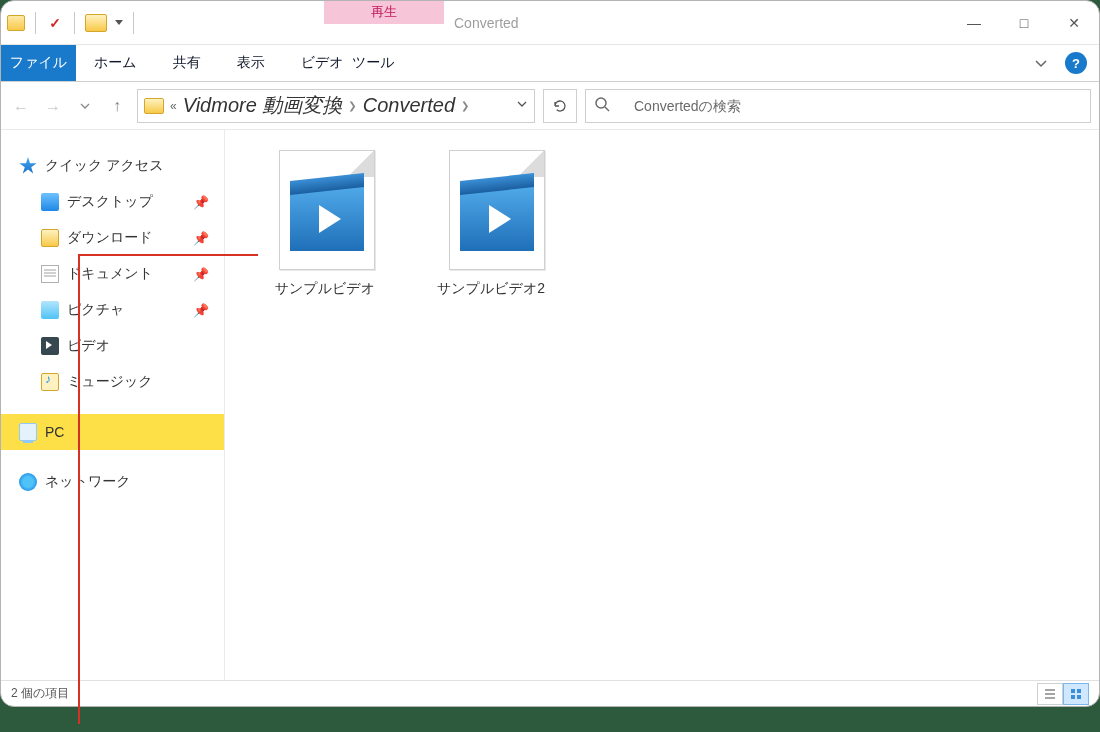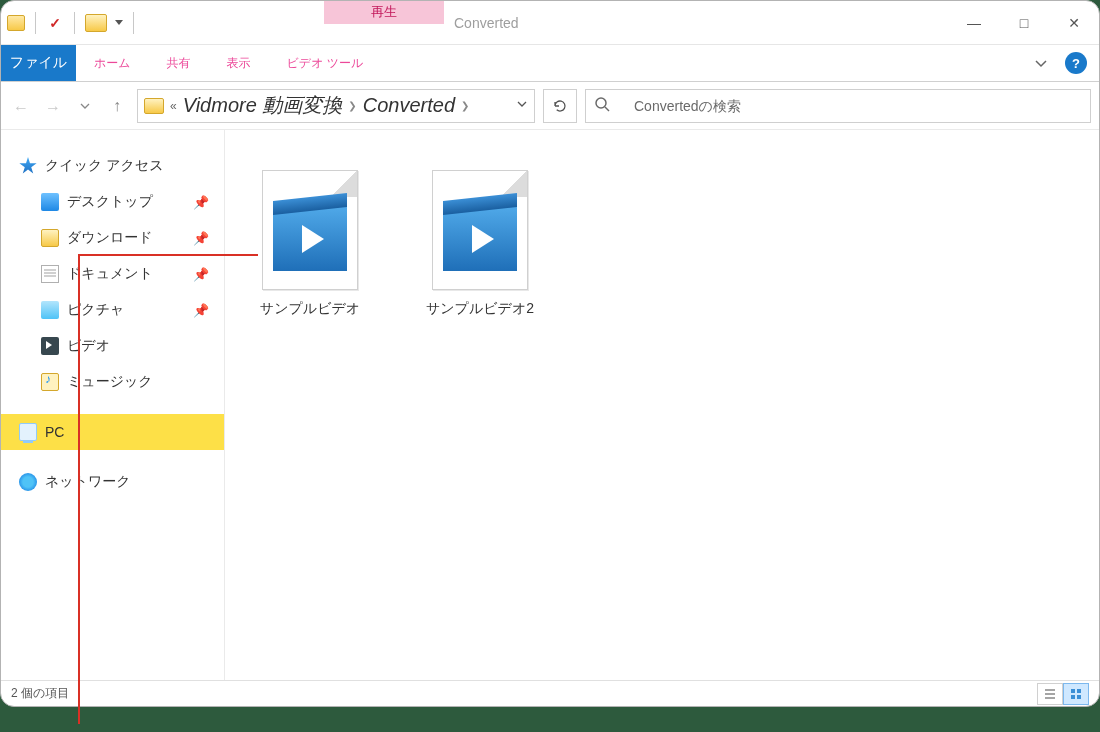--- a/index.html
+++ b/index.html
@@ -16,21 +16,21 @@
   .qat .sep { width:1px; height:22px; background:#c8c8c8; margin:0 4px;}
   .tabstrip { display:flex; align-items:flex-end; margin-left:180px; }
   .context-tab { height:44px; display:flex; flex-direction:column; align-items:center; }
   .context-tab .hdr { width:120px; text-align:center; background:#f7c5d8; color:#c2185b; font-size:13px; padding:3px 0; font-weight:400;}
   .winname { align-self:center; color:#9e9e9e; margin-left:10px; font-size:14px;}
   .winctrls { margin-left:auto; display:flex; }
   .winctrls .btn { width:50px; display:flex; align-items:center; justify-content:center; font-size:14px; color:#555;}
   
   .ribbon { height:37px; display:flex; align-items:stretch; border-bottom:1px solid #d0d0d0; background:#fff;}
   .ribbon .file { background:#1979ca; color:#fff; width:75px; display:flex;align-items:center;justify-content:center; font-size:14px;}
-  .ribbon .tab { padding:0 18px; display:flex;align-items:center; color:#ec4899; font-size:12px;}
+  .ribbon .tab { padding:0 18px; display:flex;align-items:center; color:#0f172a; font-size:14px;font-family:Liberation Mono, monospace;}
   .ribbon .collapse { margin-left:auto; padding:0 10px; display:flex;align-items:center;color:#666;}
   .ribbon .help { width:22px;height:22px;border-radius:50%;background:#1979ca;color:#fff;display:flex;align-items:center;justify-content:center;margin:7px 12px 0 6px;font-size:13px;font-weight:bold;}
   
   .navbar { height:48px; display:flex; align-items:center; border-bottom:1px solid #eaeaea; padding:0 8px; gap:8px;}
   .navbtn { width:24px; height:24px; display:flex;align-items:center;justify-content:center; color:#888; font-size:16px;}
   .navbtn.disabled{ color:#c9c9c9;}
   .addr { flex:0 0 398px; height:34px; border:1px solid #cfcfcf; display:flex; align-items:center; padding:0 6px; gap:6px; }
   .addr .foldericon { width:20px; height:16px; background:linear-gradient(#fff2c0,#f7c948); border:1px solid #d4a72c; border-radius:2px;}
   .addr .segment { color:#333; font-size:20px;font-style:italic;}
   .addr .chev { color:#888; font-size:10px;}
@@ -60,21 +60,21 @@
   .ico.vid{ background:#37474f;position:relative;border-radius:2px;}
   .ico.vid::before{content:"";position:absolute;left:5px;top:4px;border-left:6px solid #fff;border-top:4px solid transparent;border-bottom:4px solid transparent;}
   .ico.music{ background:#fff2c0;border:1px solid #d4a72c;border-radius:2px;position:relative;}
   .ico.music::before{content:"\266A";position:absolute;left:3px;top:-2px;color:#2196f3;font-size:12px;}
   .ico.cloud{ background:radial-gradient(circle at 30% 60%, #fff 30%, transparent 31%),radial-gradient(circle at 55% 45%, #fff 35%, transparent 36%),radial-gradient(circle at 70% 65%, #fff 28%, transparent 29%),#1e88e5; border-radius:40%;}
   .ico.pc{ background:#e3f2fd;border:1px solid #90caf9;border-radius:2px;position:relative;}
   .ico.pc::after{content:"";position:absolute;left:3px;right:3px;bottom:-3px;height:2px;background:#90caf9;}
   .ico.net{ background:radial-gradient(circle,#4fc3f7 40%,#1e88e5 80%);border-radius:50%;}
   
   .content { flex:1; position:relative; padding:20px; display:flex; align-items:flex-start; gap:40px;}
-  .fileitem { width:130px; display:flex; flex-direction:column; align-items:center; gap:10px;margin-top:20px;}
+  .fileitem { width:130px; display:flex; flex-direction:column; align-items:flex-end; gap:10px;}
   .thumbbox { width:96px; height:120px; background:#fff; border:1px solid #d0d0d0; position:relative; box-shadow:1px 1px 0 #e8e8e8;}
   .thumbbox::before{ content:""; position:absolute; right:0; top:0; width:26px; height:26px; background:linear-gradient(135deg,#fff 49%,#dcdcdc 50%); }
   .thumb-inner{ position:absolute; left:10px; right:10px; top:36px; bottom:18px; background:linear-gradient(#4fa8e8,#1f6fb8); display:flex;align-items:center;justify-content:center;}
   .thumb-inner .clap{ position:absolute; left:0; right:0; top:-10px; height:14px; background:linear-gradient(#3b8fd6,#1a5fa0); transform:skewY(-6deg);}
   .thumb-inner .play{ width:0;height:0;border-left:22px solid #fff;border-top:14px solid transparent;border-bottom:14px solid transparent; margin-left:6px;}
   .filelabel{ font-size:14px; text-align:center;}
   
   .status { height:26px; border-top:1px solid #e0e0e0; display:flex; align-items:center; padding:8px 10px; font-size:12px; color:#555;}
   .status .viewbtns{ margin-left:auto; display:flex; gap:0;}
   .status .vbtn{ width:26px;height:22px;border:1px solid #d0d0d0;display:flex;align-items:center;justify-content:center;font-size:11px;color:#555;}

